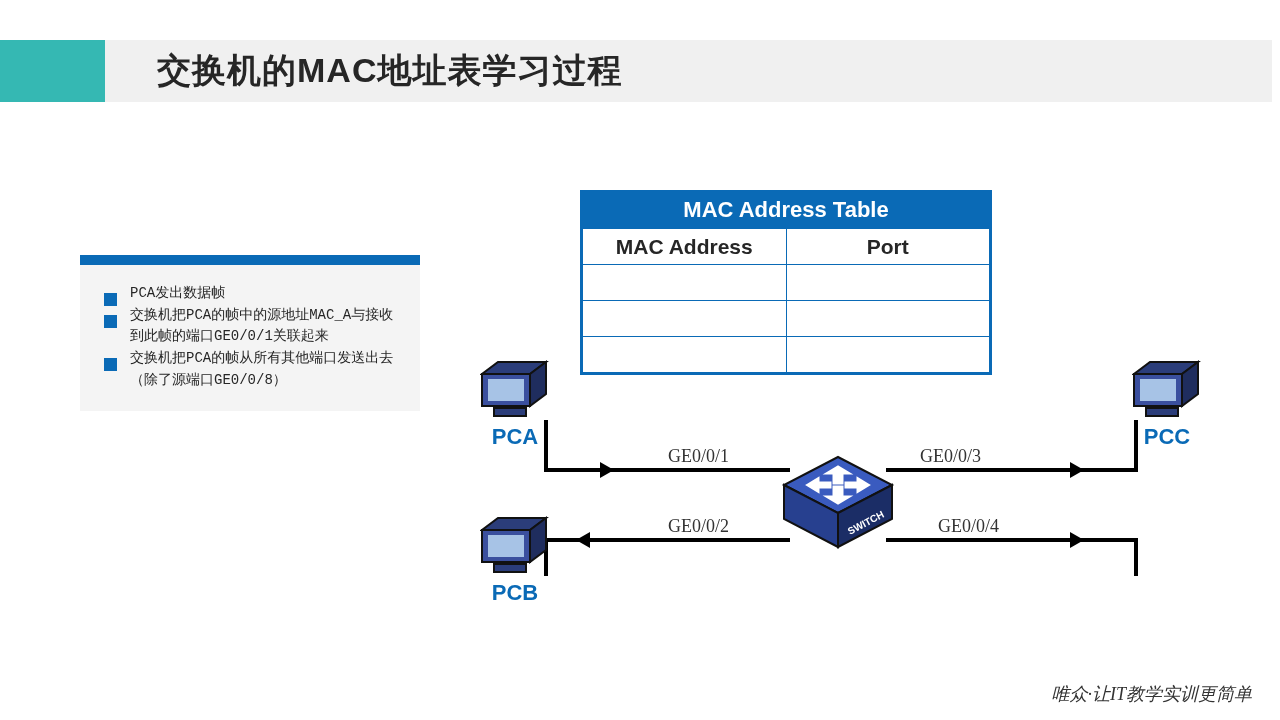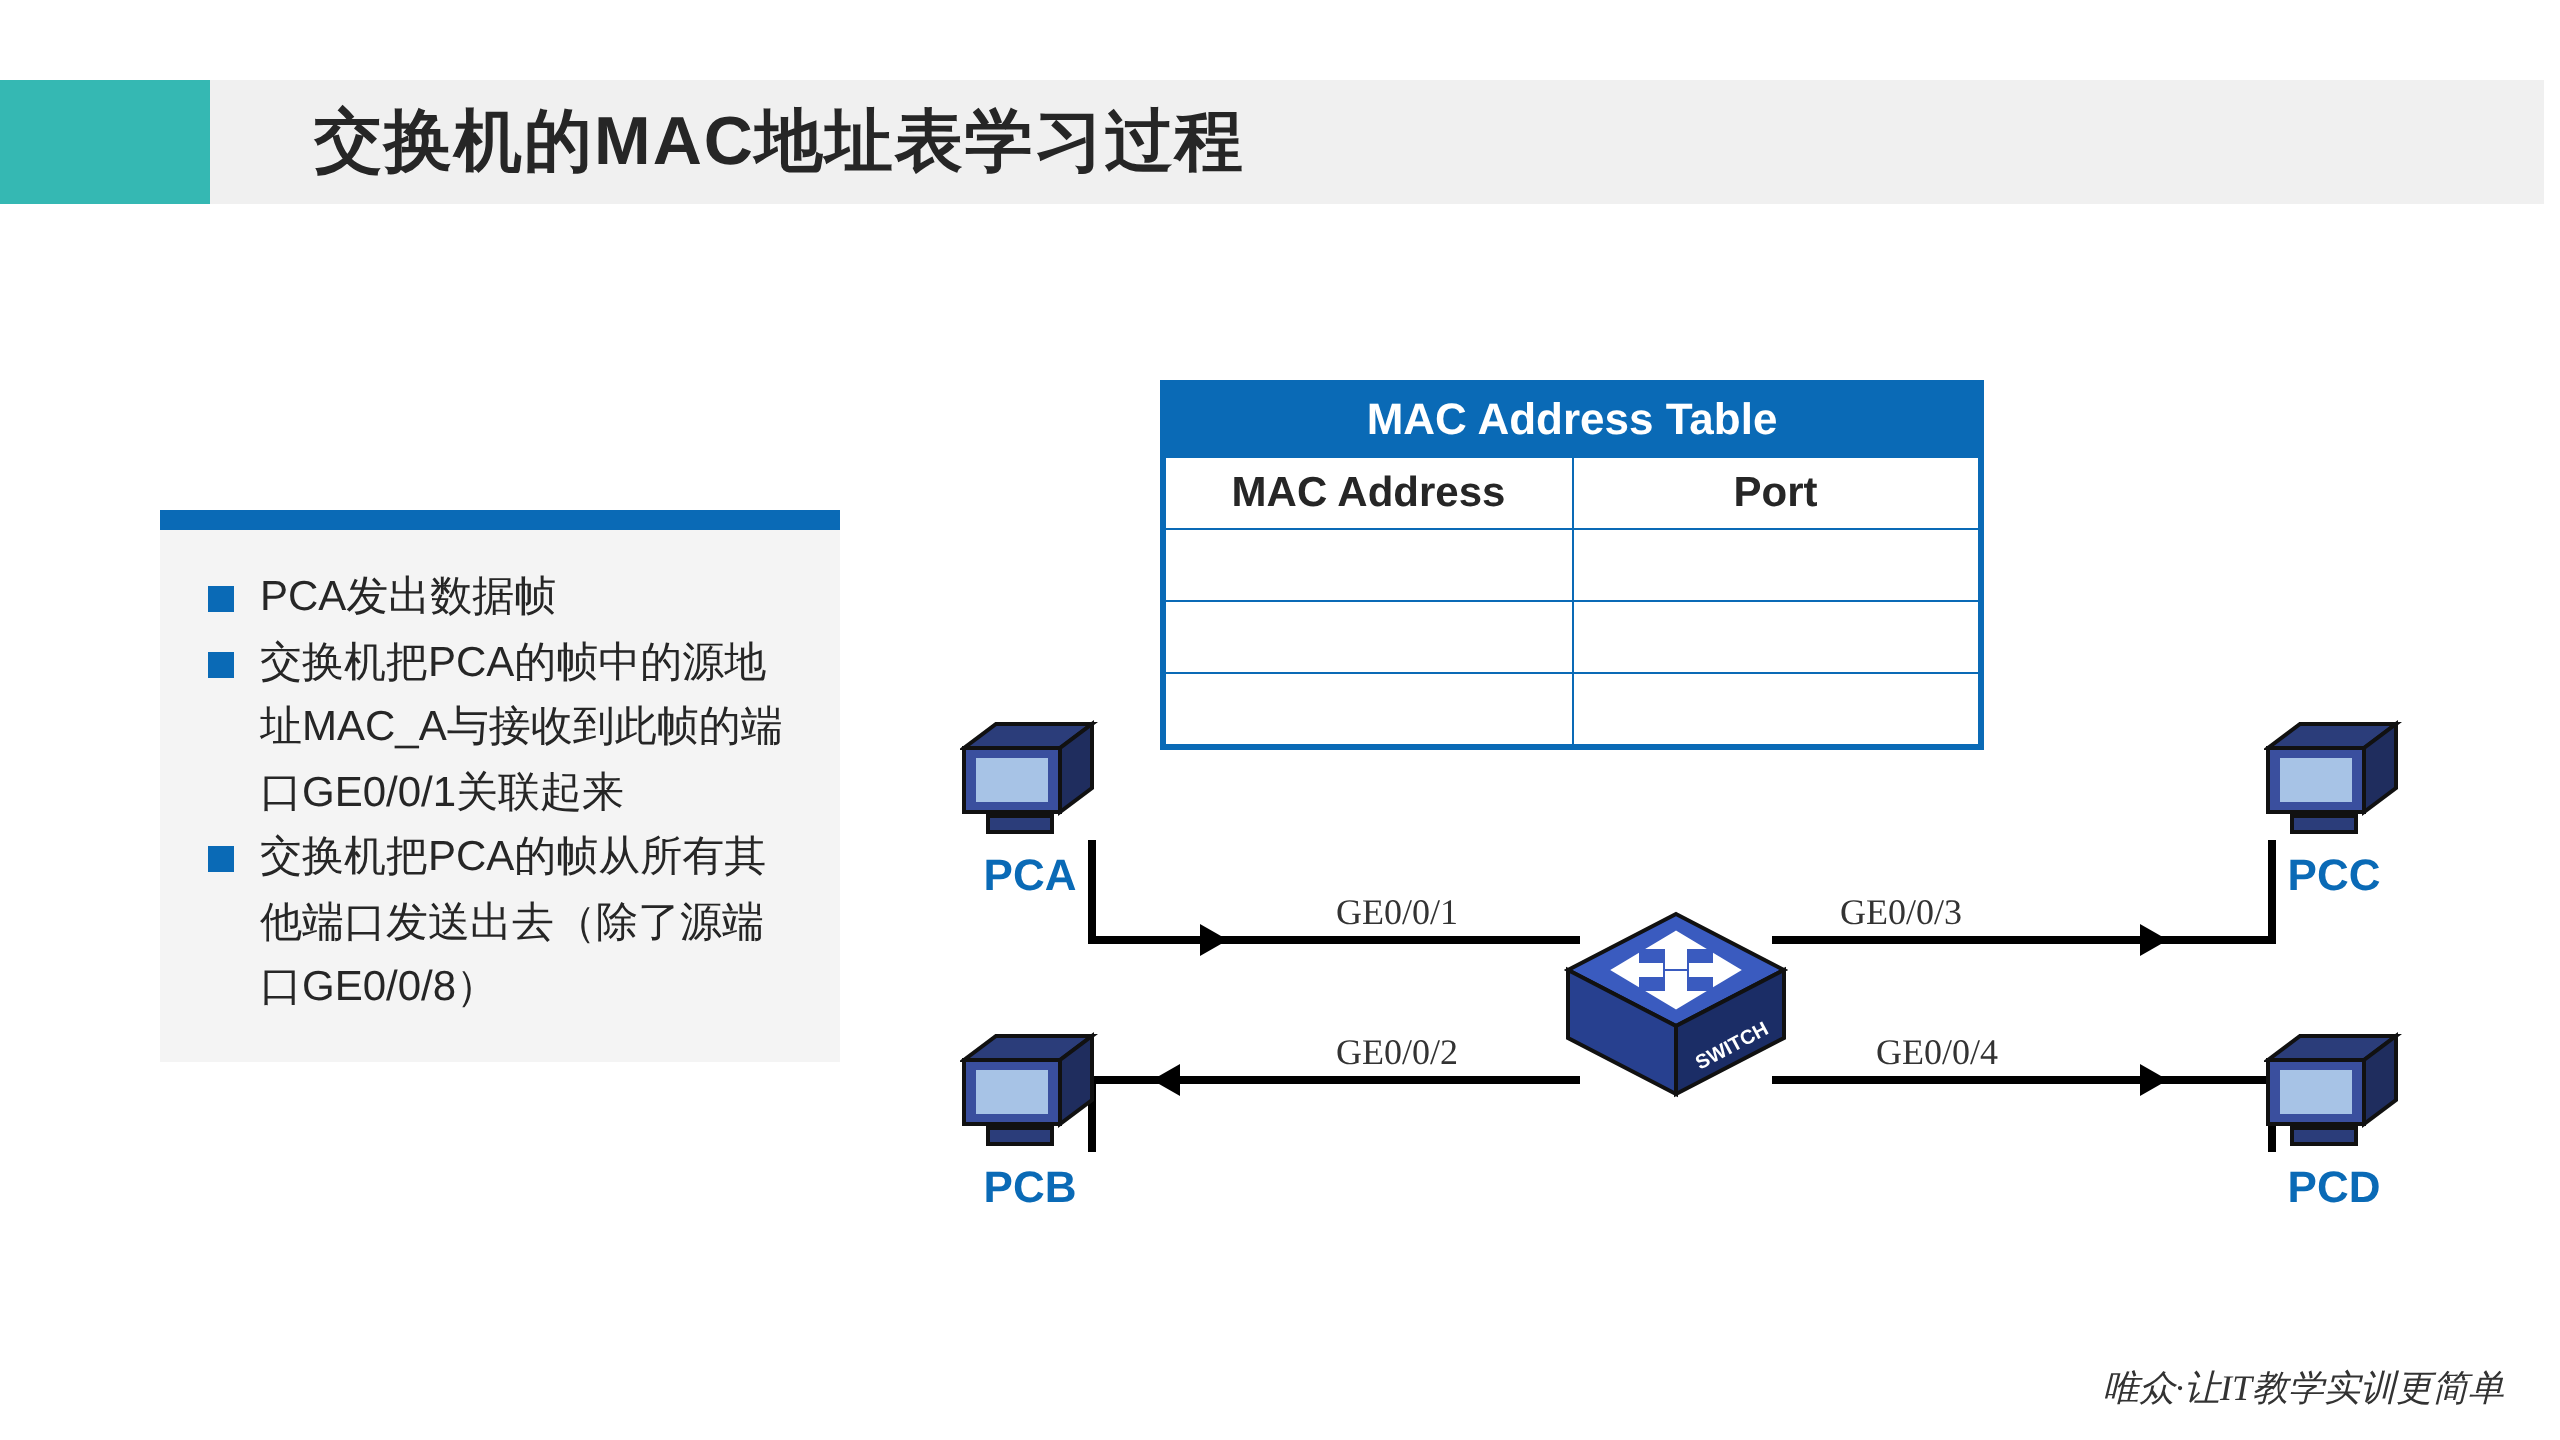--- a/index.html
+++ b/index.html
@@ -42,24 +42,24 @@
     background: #0a6ab6;
     margin-bottom: 18px;
   }
   .body-panel ul {
     list-style: none;
     padding: 0 18px 20px 20px;
   }
   .body-panel li {
     position: relative;
     padding-left: 30px;
-    font-size: 21px;
+    font-size: 14px;
     line-height: 1.55;
     color: #262626;
-    font-family: Liberation Sans, sans-serif;
+    font-family: Liberation Mono, monospace;
   }
   .body-panel li::before {
     content: "";
     position: absolute;
     left: 4px; top: 10px;
     width: 13px; height: 13px;
     background: #0a6ab6;
   }
   .mac-table {
     position: absolute;
@@ -225,30 +225,20 @@
   <div class="pc pc-c">
     <svg width="70" height="58" viewBox="0 0 70 58">
       <path d="M2 14 L50 14 L66 2 L18 2 Z" fill="#2b3d7a" stroke="#111" stroke-width="2"></path>
       <path d="M2 14 L2 46 L50 46 L50 14 Z" fill="#3a4f9e" stroke="#111" stroke-width="2"></path>
       <path d="M50 14 L66 2 L66 34 L50 46 Z" fill="#1f2d5e" stroke="#111" stroke-width="2"></path>
       <rect x="8" y="19" width="36" height="22" fill="#a7c3e6"></rect>
       <path d="M14 48 L14 56 L46 56 L46 48 Z" fill="#2b3d7a" stroke="#111" stroke-width="2"></path>
     </svg>
     <div class="pc-label">PCC</div>
   </div>
-  <div class="pc pc-d">
-    <svg width="70" height="58" viewBox="0 0 70 58">
-      <path d="M2 14 L50 14 L66 2 L18 2 Z" fill="#2b3d7a" stroke="#111" stroke-width="2"></path>
-      <path d="M2 14 L2 46 L50 46 L50 14 Z" fill="#3a4f9e" stroke="#111" stroke-width="2"></path>
-      <path d="M50 14 L66 2 L66 34 L50 46 Z" fill="#1f2d5e" stroke="#111" stroke-width="2"></path>
-      <rect x="8" y="19" width="36" height="22" fill="#a7c3e6"></rect>
-      <path d="M14 48 L14 56 L46 56 L46 48 Z" fill="#2b3d7a" stroke="#111" stroke-width="2"></path>
-    </svg>
-    <div class="pc-label">PCD</div>
-  </div>
 
   <div class="switch">
     <svg width="116" height="100" viewBox="0 0 116 100">
       <path d="M58 2 L112 30 L58 58 L4 30 Z" fill="#3a5bbf" stroke="#111" stroke-width="2"></path>
       <path d="M4 30 L4 64 L58 92 L58 58 Z" fill="#27408f" stroke="#111" stroke-width="2"></path>
       <path d="M58 58 L112 30 L112 64 L58 92 Z" fill="#1b2d66" stroke="#111" stroke-width="2"></path>
 
       <g stroke="#fff" stroke-width="3" fill="#fff">
         <path d="M58 12 L48 18 L54 18 L54 28 L62 28 L62 18 L68 18 Z"></path>
         <path d="M58 48 L48 42 L54 42 L54 32 L62 32 L62 42 L68 42 Z"></path>

